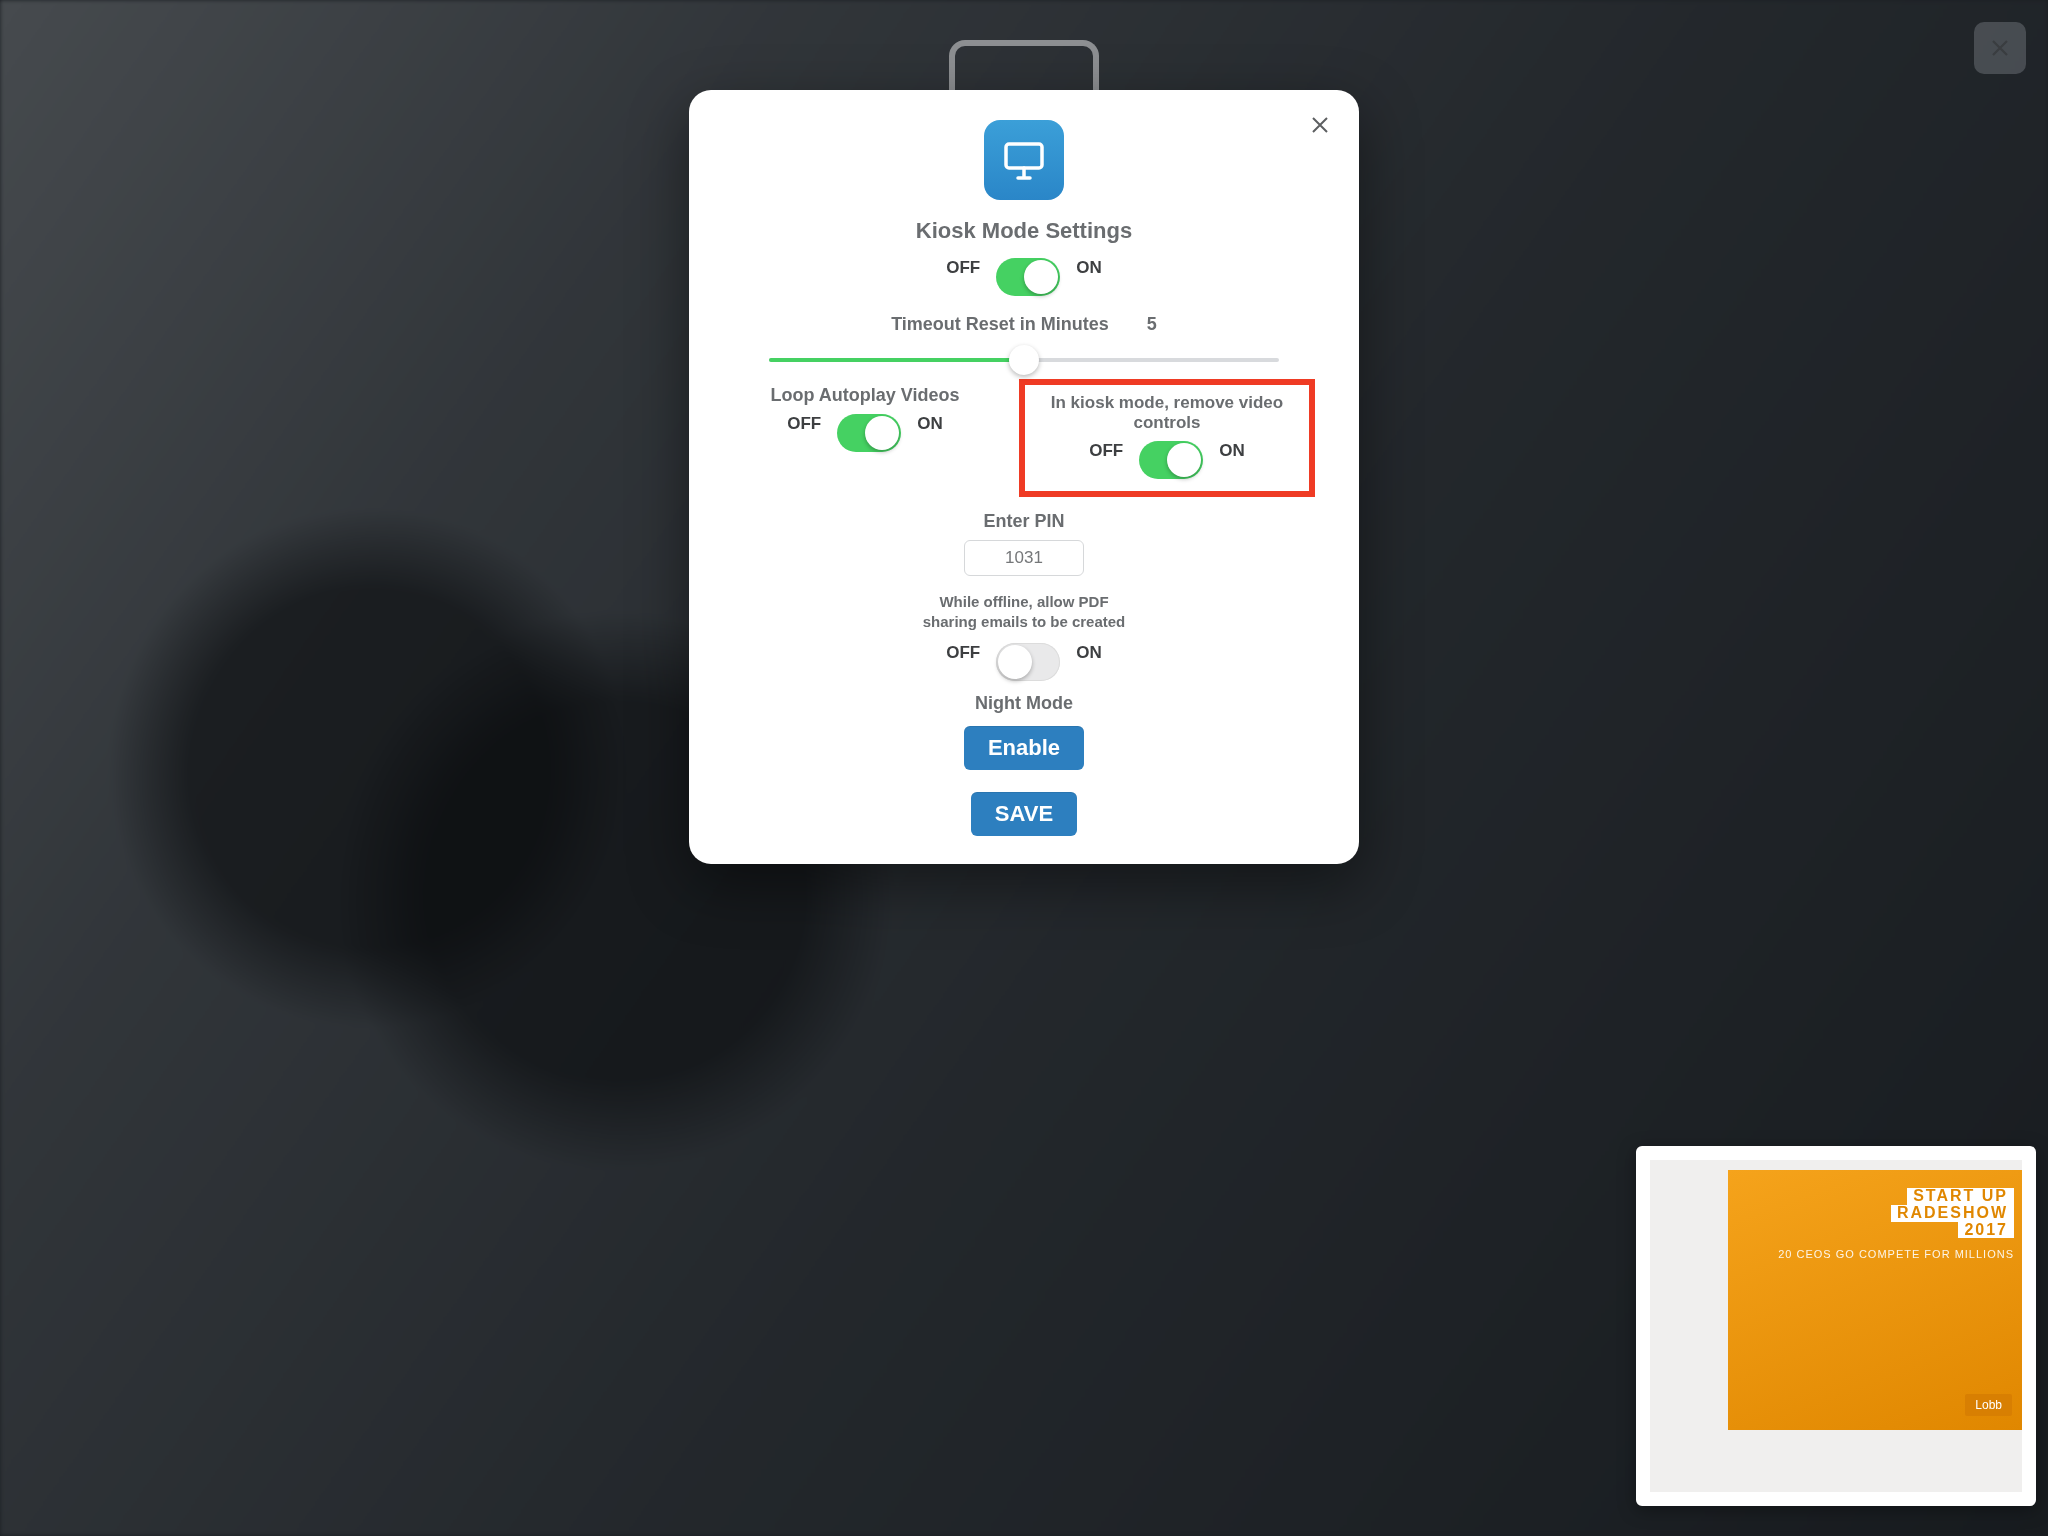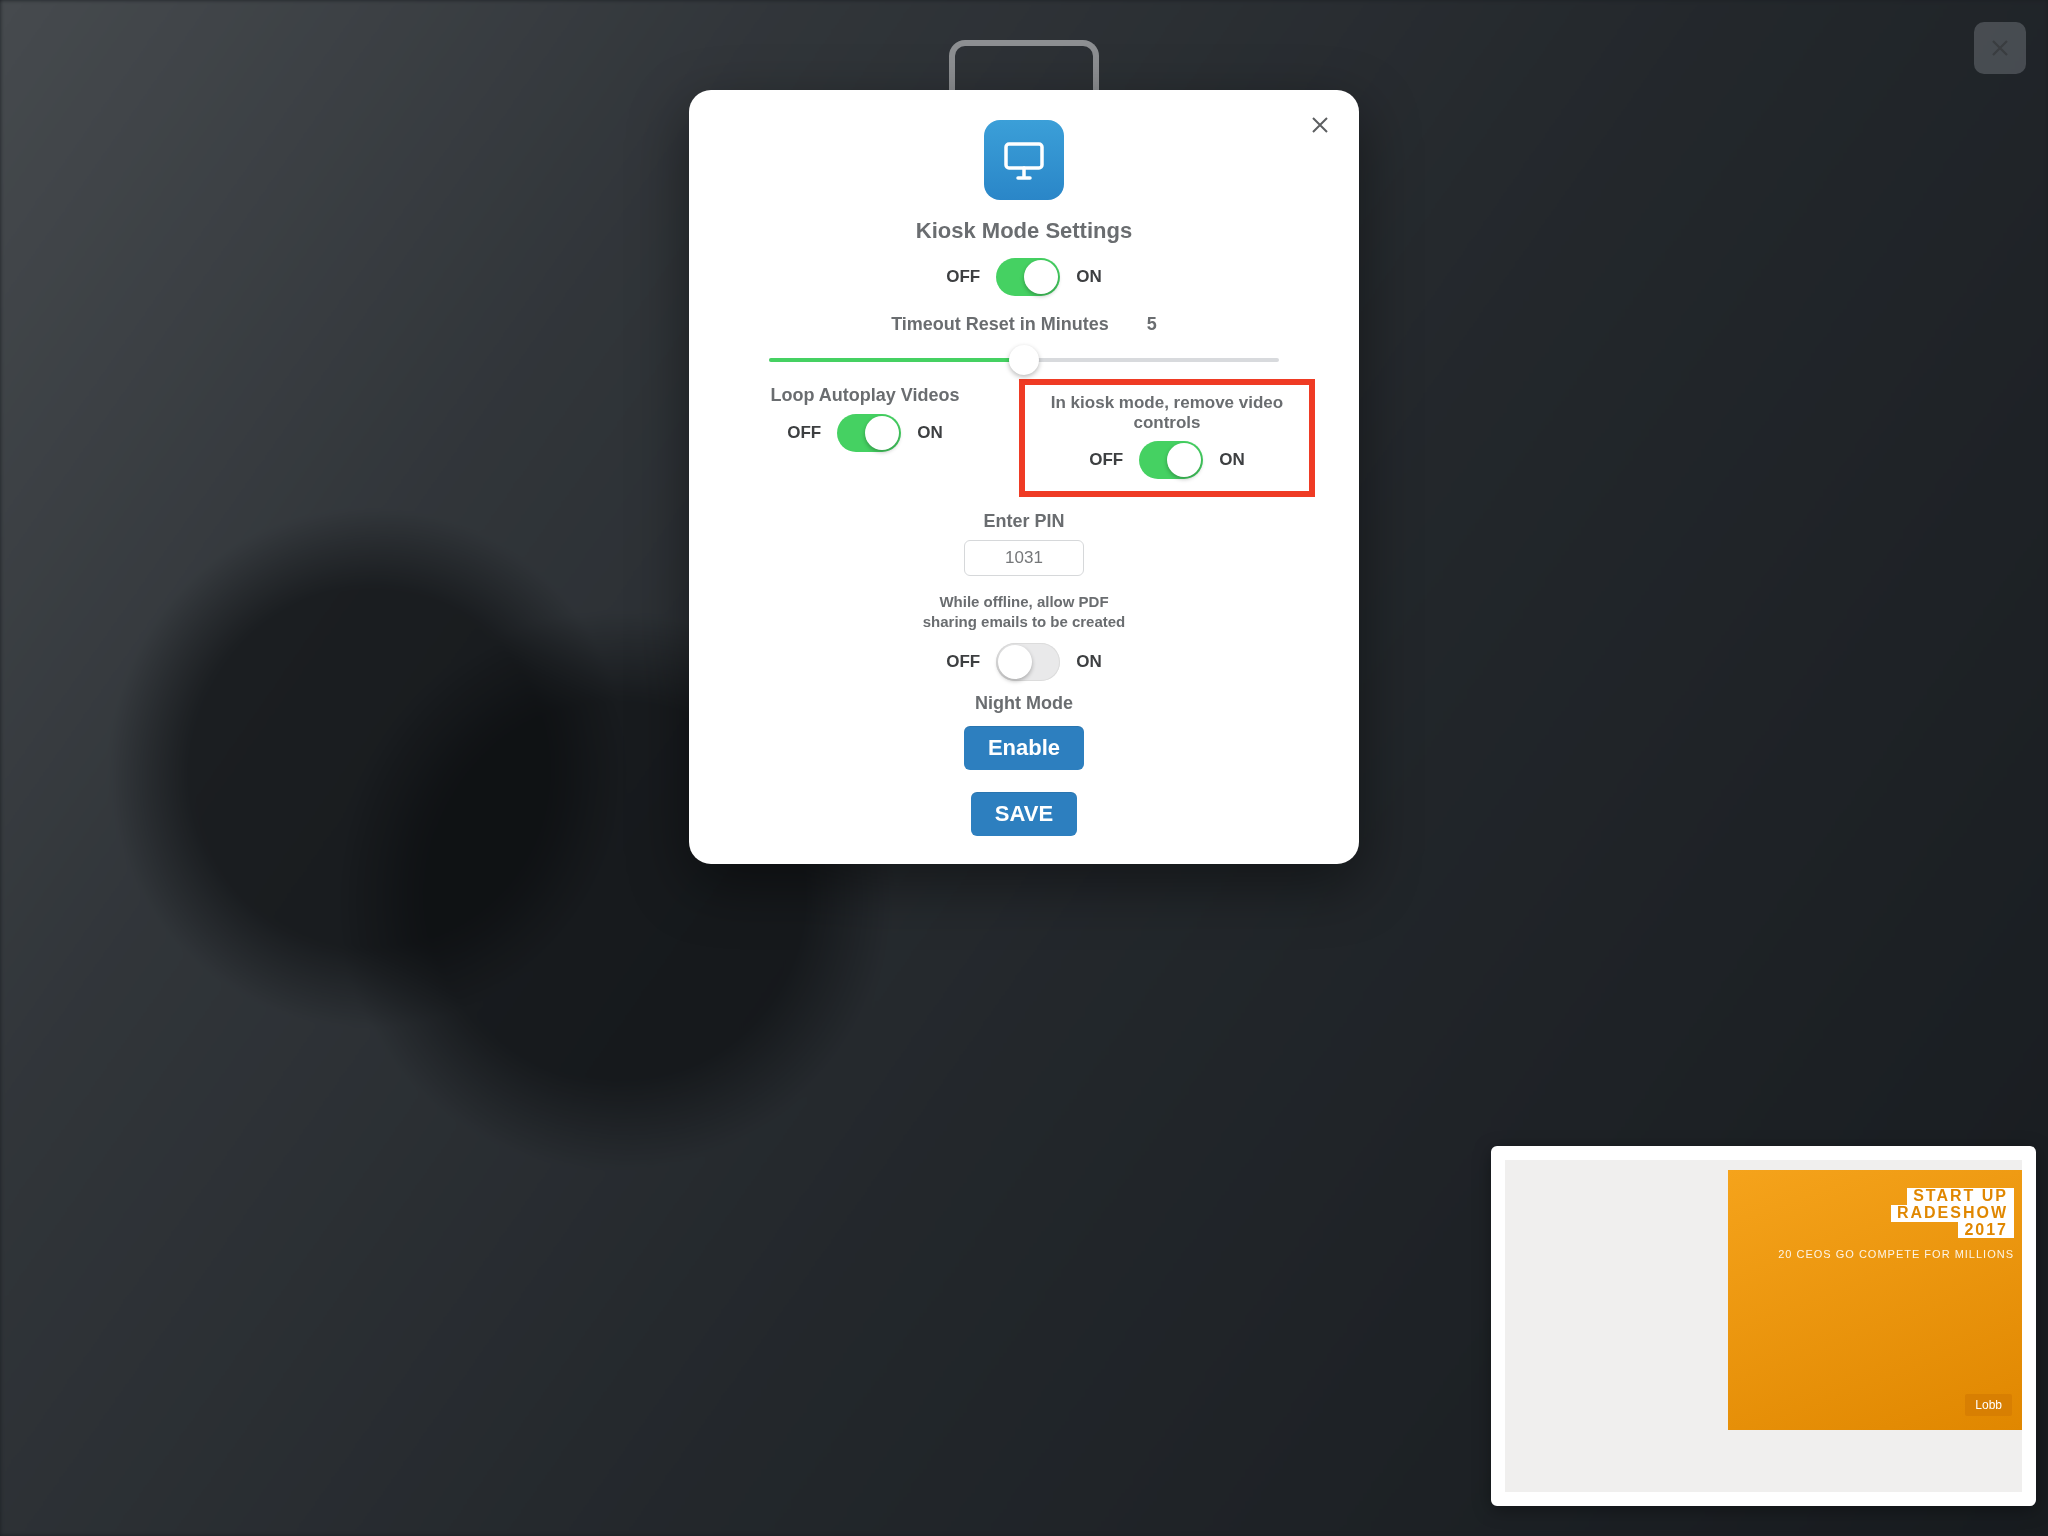--- a/index.html
+++ b/index.html
@@ -20,21 +20,21 @@
       linear-gradient(125deg, #8a8f93 0%, #5c6166 25%, #3d4247 55%, #24282c 100%);
     filter: blur(2px);
   }
   .bg-overlay {
     position: absolute; inset: 0;
     background: rgba(15,18,22,0.55);
   }
   .bg-tablet {
     position: absolute;
     right: 12px; bottom: 30px;
-    width: 545px; height: 360px;
+    width: 400px; height: 360px;
     background: #f0efee;
     border: 14px solid #ffffff;
     border-radius: 6px;
     box-shadow: 0 4px 18px rgba(0,0,0,0.35);
     overflow: hidden;
   }
   .bg-tablet .promo {
     position: absolute; right: -6px; top: 10px;
     width: 300px; height: 260px;
     background: linear-gradient(160deg, #f5a31b 0%, #e08700 100%);
@@ -107,21 +107,21 @@
   }
 
   .setting-label {
     text-align:center; color:#6a6d70; font-size:18px; font-weight:700;
     margin-top:6px;
   }
   .setting-label.small { font-size:17px; }
 
   
   .toggle-row {
-    display:flex; align-items:center; justify-content:center; gap:16px;
+    display:flex; justify-content:center; gap:16px;
     margin-top:8px;
   }
   .toggle-row .lab { color:#3d3f41; font-size:17px; font-weight:600; }
   .switch {
     width:64px; height:38px; border-radius:38px; position:relative;
     background:#e9e9ea; box-shadow:inset 0 0 0 1px #dcdcdc;
     cursor:pointer; transition:background .15s;
   }
   .switch.on { background:#45d162; box-shadow:none; }
   .switch .knob {

